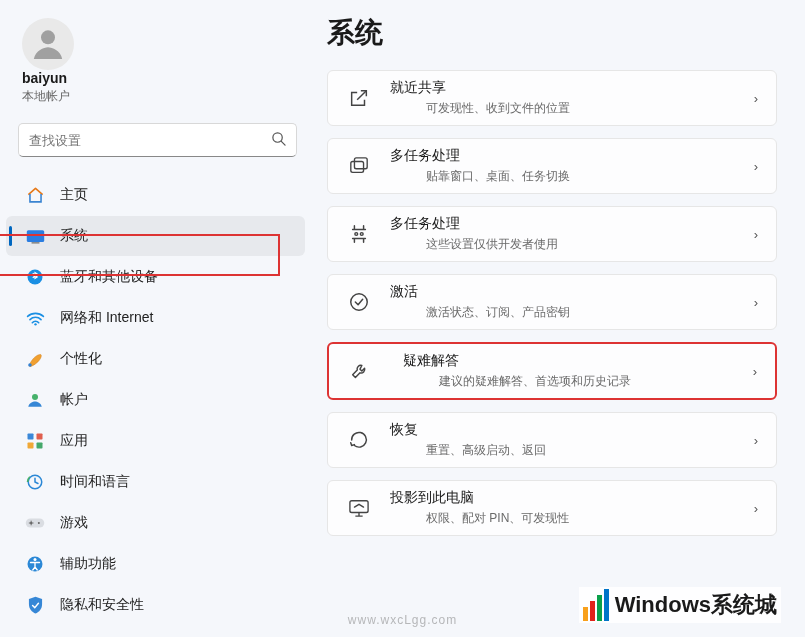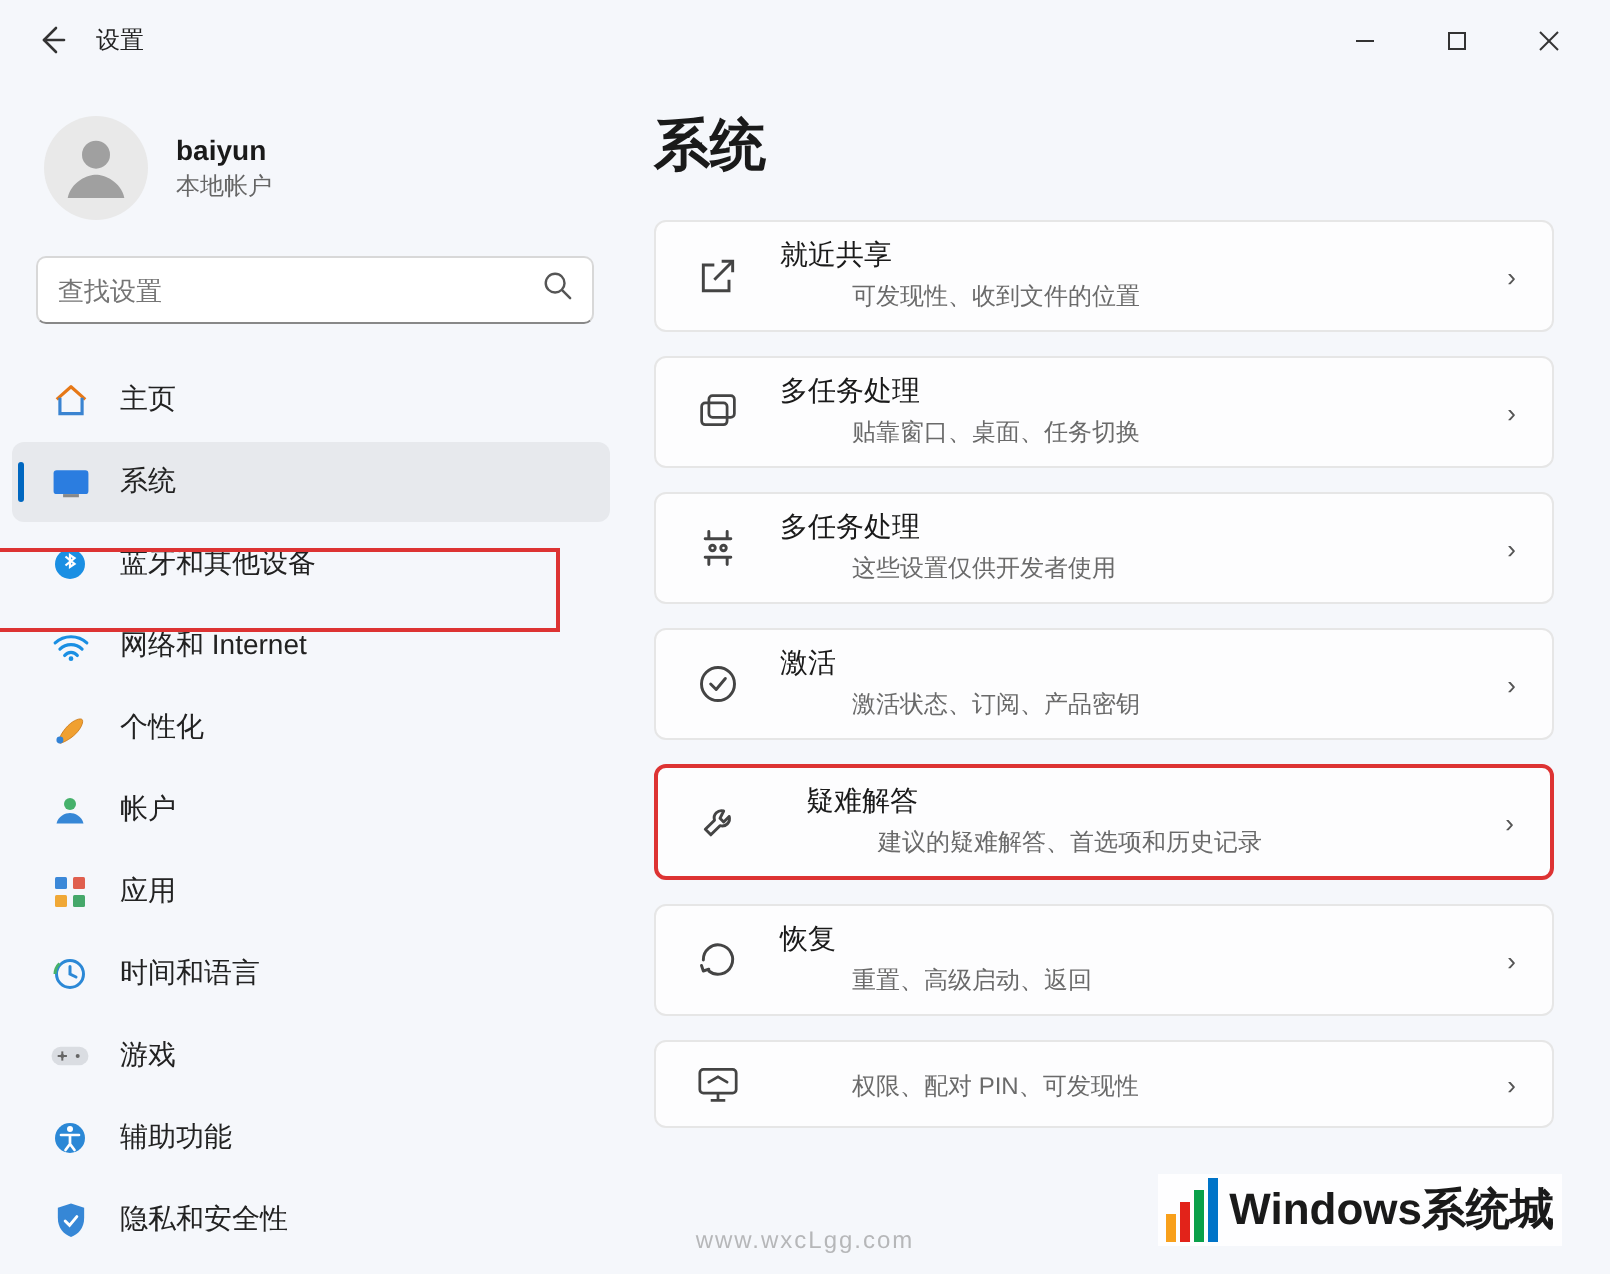--- a/index.html
+++ b/index.html
@@ -41,22 +41,23 @@
     .body {
       display: flex;
       height: calc(100% - 40px);
     }
     .sidebar {
       width: 305px;
       padding: 10px 0 0 18px;
       position: relative;
     }
     .account {
-      display: flex; align-items: center;
+      display: flex; 
       padding: 8px 0 18px 4px;
+      flex-direction: column;
     }
     .avatar {
       width: 52px; height: 52px; border-radius: 50%;
       background: #e9e9e9;
       margin-right: 14px;
       display: flex; align-items: center; justify-content: center;
     }
     .avatar svg { width: 40px; height: 40px; fill: #a0a0a0; }
     .account-name { font-size: 14px; font-weight: 600; }
     .account-sub { font-size: 12px; color: #666; margin-top: 2px; }
@@ -155,47 +156,20 @@
     .brand-bars span { width:5px; display:block; }
     .b1{height:14px;background:#f8a01c}
     .b2{height:20px;background:#e2231a}
     .b3{height:26px;background:#0aa04a}
     .b4{height:32px;background:#0074c8}
   </style>
 </head>
 <body>
 
 <div class="window">
-  <div class="titlebar">
-    <div class="back-btn">
-      <svg width="16" height="16" viewBox="0 0 16 16">
-          <path d="M10 2 4 8l6 6" stroke="#333" stroke-width="1.3" fill="none" stroke-linecap="round" stroke-linejoin="round"></path>
-          <line x1="4" y1="8" x2="14" y2="8" stroke="#333" stroke-width="1.3" stroke-linecap="round"></line>
-        </svg>
-    </div>
-    <div class="title-text">设置</div>
-    <div class="win-controls">
-      <div class="win-btn">
-          <svg width="11" height="11">
-            <line x1="1" y1="5.5" x2="10" y2="5.5" stroke="#333" stroke-width="1"></line>
-          </svg>
-        </div>
-      <div class="win-btn">
-          <svg width="11" height="11">
-            <rect x="1.5" y="1.5" width="8" height="8" stroke="#333" stroke-width="1" fill="none"></rect>
-          </svg>
-        </div>
-      <div class="win-btn">
-          <svg width="11" height="11">
-            <line x1="1" y1="1" x2="10" y2="10" stroke="#333" stroke-width="1"></line>
-            <line x1="10" y1="1" x2="1" y2="10" stroke="#333" stroke-width="1"></line>
-          </svg>
-        </div>
-    </div>
-  </div>
 
   <div class="body">
     <div class="sidebar">
       <div class="account">
         <div class="avatar">
           <svg viewBox="0 0 24 24">
               <circle cx="12" cy="8" r="4.2"></circle>
               <path d="M3.5 21c1-5 6-7 8.5-7s7.5 2 8.5 7z"></path>
             </svg>
         </div>
@@ -416,20 +390,21 @@
 
       <div class="card">
         <span class="card-icon">
             <svg width="22" height="20" viewBox="0 0 24 22" fill="none" stroke="#444" stroke-width="1.5">
               <rect x="2" y="3" width="20" height="13" rx="2"></rect>
               <path d="M8 20h8M12 16v4"></path>
               <path d="M7 10l5-3 5 3" stroke-linecap="round"></path>
             </svg>
           </span>
         <div class="card-texts">
+          <div class="card-title">投影到此电脑</div>
           <div class="card-sub">权限、配对 PIN、可发现性</div>
         </div>
         <span class="chev">›</span>
       </div>
 
     </div>
   </div>
 
   <div class="watermark">www.wxcLgg.com</div>
   <div class="brand">

